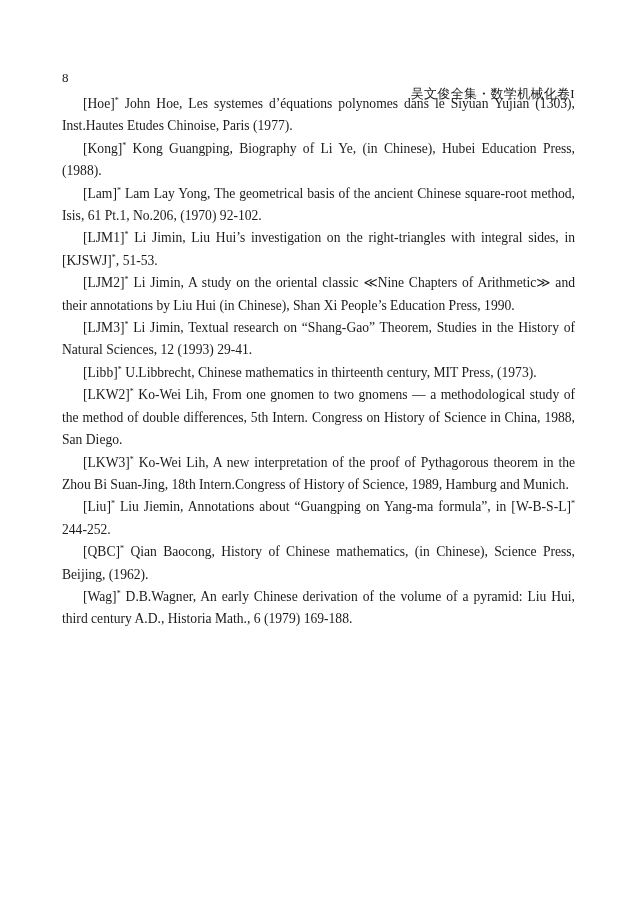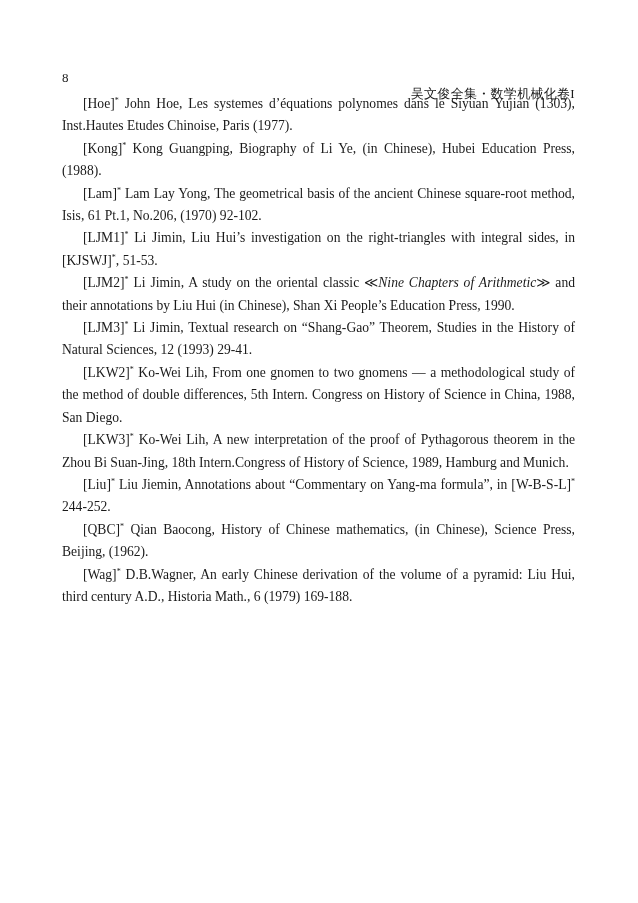--- a/index.html
+++ b/index.html
@@ -49,21 +49,20 @@
       text-indent: 21px;
       text-align: justify;
       text-align-last: left;
     }
     .ref .tag sup, .star {
       font-size: 8px;
       vertical-align: 5px;
       line-height: 0;
     }
     .ital {
-      font-style: italic;
     }
   </style>
 </head>
 <body>
 
 <div class="running-head">
   <span class="page-number">8</span>
   <span class="book-title">吴文俊全集・数学机械化卷I</span>
 </div>
 
@@ -94,35 +93,39 @@
   <p class="ref">
     <span>[LJM2]</span><span class="star">*</span>
     <span>Li Jimin, A study on the oriental classic ≪</span><span class="ital">Nine Chapters of Arithmetic</span><span>≫ and their annotations by Liu Hui (in Chinese), Shan Xi People’s Education Press, 1990.</span>
   </p>
 
   <p class="ref">
     <span>[LJM3]</span><span class="star">*</span>
     <span>Li Jimin, Textual research on “Shang-Gao” Theorem, Studies in the History of Natural Sciences, 12 (1993) 29-41.</span>
   </p>
 
+  <p class="ref">
+    <span>[Libb]</span><span class="star">*</span>
+    <span>U.Libbrecht, Chinese mathematics in thirteenth century, MIT Press, (1973).</span>
+  </p>
 
 
   <p class="ref">
     <span>[LKW2]</span><span class="star">*</span>
     <span>Ko-Wei Lih, From one gnomen to two gnomens — a methodological study of the method of double differences, 5th Intern. Congress on History of Science in China, 1988, San Diego.</span>
   </p>
 
   <p class="ref">
     <span>[LKW3]</span><span class="star">*</span>
     <span>Ko-Wei Lih, A new interpretation of the proof of Pythagorous theorem in the Zhou Bi Suan-Jing, 18th Intern.Congress of History of Science, 1989, Hamburg and Munich.</span>
   </p>
 
   <p class="ref">
     <span>[Liu]</span><span class="star">*</span>
-    <span>Liu Jiemin, Annotations about “Commentary on Yang-ma formula”, in [W-B-S-L]</span><span class="star">*</span><span> 244-252.</span>
+    <span>Liu Jiemin, Annotations about “Guangping on Yang-ma formula”, in [W-B-S-L]</span><span class="star">*</span><span> 244-252.</span>
   </p>
 
   <p class="ref">
     <span>[QBC]</span><span class="star">*</span>
     <span>Qian Baocong, History of Chinese mathematics, (in Chinese), Science Press, Beijing, (1962).</span>
   </p>
 
   <p class="ref">
     <span>[Wag]</span><span class="star">*</span>
     <span>D.B.Wagner, An early Chinese derivation of the volume of a pyramid: Liu Hui, third century A.D., Historia Math., 6 (1979) 169-188.</span>

